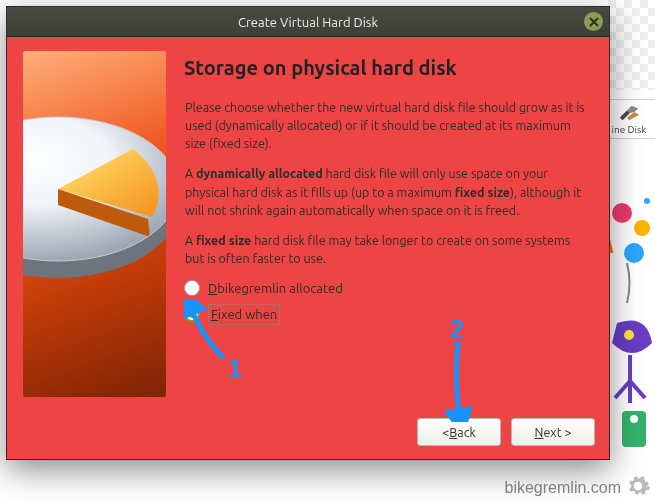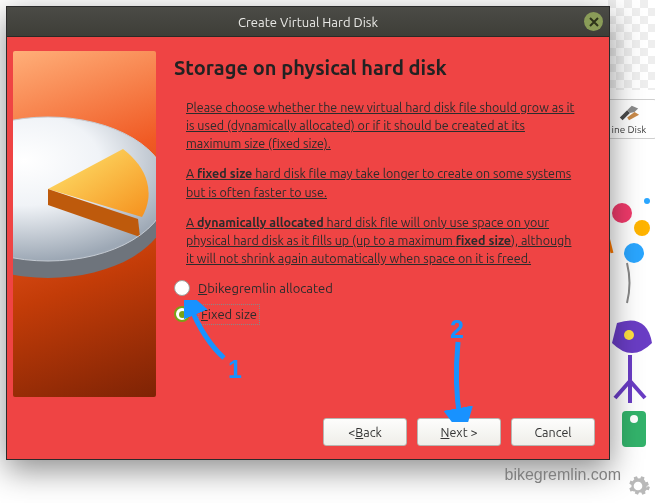--- a/index.html
+++ b/index.html
@@ -56,36 +56,36 @@
     border-bottom:1px solid #2a2a26;
   }
   .titlebar .close {
     position:absolute; right:6px; top:5px;
     width:19px;height:19px;border-radius:50%;
     background:#8a9c58;
     display:flex;align-items:center;justify-content:center;
     font-size:12px;color:#323623;
   }
   .client {
-    flex:1; padding:14px 16px 12px 6px;
+    flex:1; padding:14px 16px 12px 16px;
     display:flex; gap:18px;
   }
   .hero {
     width:143px; height:346px;
     background:linear-gradient(160deg,#ffaf79 0%,#f05a24 35%,#c33c08 65%,#7e2305 100%);
     position:relative; overflow:hidden;
     border-radius:2px;
   }
   .disc {
     position:absolute; left:-95px; top:20px;
     width:260px; height:260px;
   }
   .content { flex:1; color:#2c2c2c; font-size:12.5px; line-height:1.45; }
   .content h1 { font-size:20px; font-weight:700; margin:2px 0 16px; color:#222;}
-  .content p { margin:0 12px 12px;text-decoration:underline; }
+  .content p { margin:0 1px 12px; }
   .radio-row {
     display:flex; align-items:center; gap:8px;
     margin:6px 0;
     font-size:13px;
   }
   .radio {
     width:16px;height:16px;border-radius:50%;
     display:inline-flex;align-items:center;justify-content:center;
     background:#fff;
   }
@@ -111,21 +111,21 @@
     border-radius:3px;
     font-size:12.5px; color:#333;
     display:flex;align-items:center;justify-content:center;
     padding:0 12px;
   }
 
   .arrow { position:absolute; pointer-events:none; }
   .num { position:absolute; color:#1892ff; font-weight:700; font-size:25px; font-family:Arial,sans-serif; }
 
   .watermark {
-    position:absolute; right:34px; bottom:19px;
+    position:absolute; right:34px; bottom:6px;
     color:#808080; font-size:16px;
     font-family:Arial,sans-serif;
   }
   .gear { position:absolute; right:4px; bottom:4px; opacity:.55; }
 </style>
 </head>
 <body>
 
 <div class="bg-transparent"></div>
 
@@ -190,51 +190,48 @@
         <ellipse cx="130" cy="118" rx="120" ry="72" fill="none" stroke="#c6ccd4" stroke-width="1"></ellipse>
       </svg>
     </div>
 
     <div class="content">
       <h1>Storage on physical hard disk</h1>
 
       <p>Please choose whether the new virtual hard disk file should grow as it is used (dynamically allocated) or if it should be created at its maximum size (fixed size).</p>
 
       <p>
+        <span>A </span><b>dynamically allocated</b><span> hard disk file will only use space on your physical hard disk as it fills up (up to a maximum </span><b>fixed size</b><span>), although it will not shrink again automatically when space on it is freed.</span>
+      </p>
+
+      <p>
         <span>A </span><b>fixed size</b><span> hard disk file may take longer to create on some systems but is often faster to use.</span>
-      </p>
-
-      <p>
-        <span>A </span><b>dynamically allocated</b><span> hard disk file will only use space on your physical hard disk as it fills up (up to a maximum </span><b>fixed size</b><span>), although it will not shrink again automatically when space on it is freed.</span>
       </p>
 
       <div class="radio-row">
         <span class="radio unchecked"></span>
         <span><span class="u">D</span><span>bikegremlin allocated</span></span>
       </div>
 
       <div class="radio-row">
         <span class="radio checked"></span>
-        <span class="boxed"><span class="u">F</span><span>ixed size</span></span>
+        <span class="boxed"><span class="u">F</span><span>ixed when</span></span>
       </div>
     </div>
   </div>
 
   <div class="footer">
     <div class="btn">
       <span>&lt; </span>
         <span class="u">B</span>
         <span>ack</span>
     </div>
     <div class="btn">
       <span class="u">N</span>
         <span>ext &gt;</span>
-    </div>
-    <div class="btn">
-      <span>Cancel</span>
     </div>
   </div>
 </div>
 
 <svg class="arrow" style="left:184px; top:300px;" width="52" height="65">
   <defs>
       <marker id="ah1" markerWidth="10" markerHeight="10" refX="2" refY="3" orient="auto">
     <path d="M0 0 L6 3 L0 6 Z" fill="#1892ff"></path>
       </marker>
     </defs>

